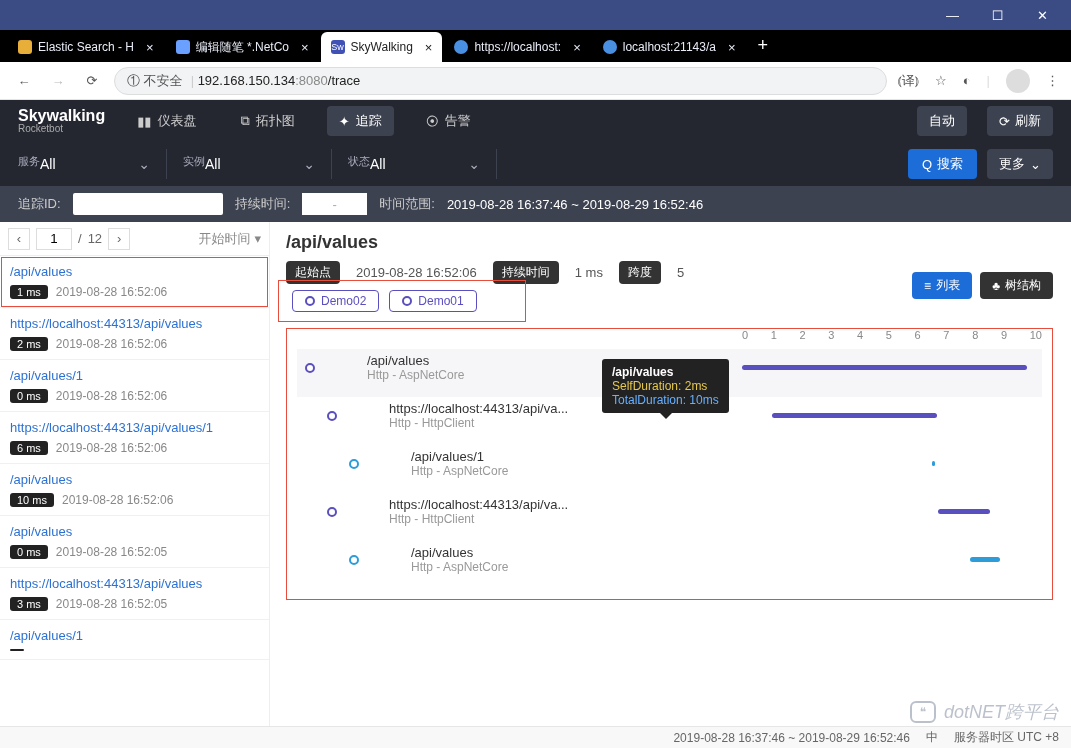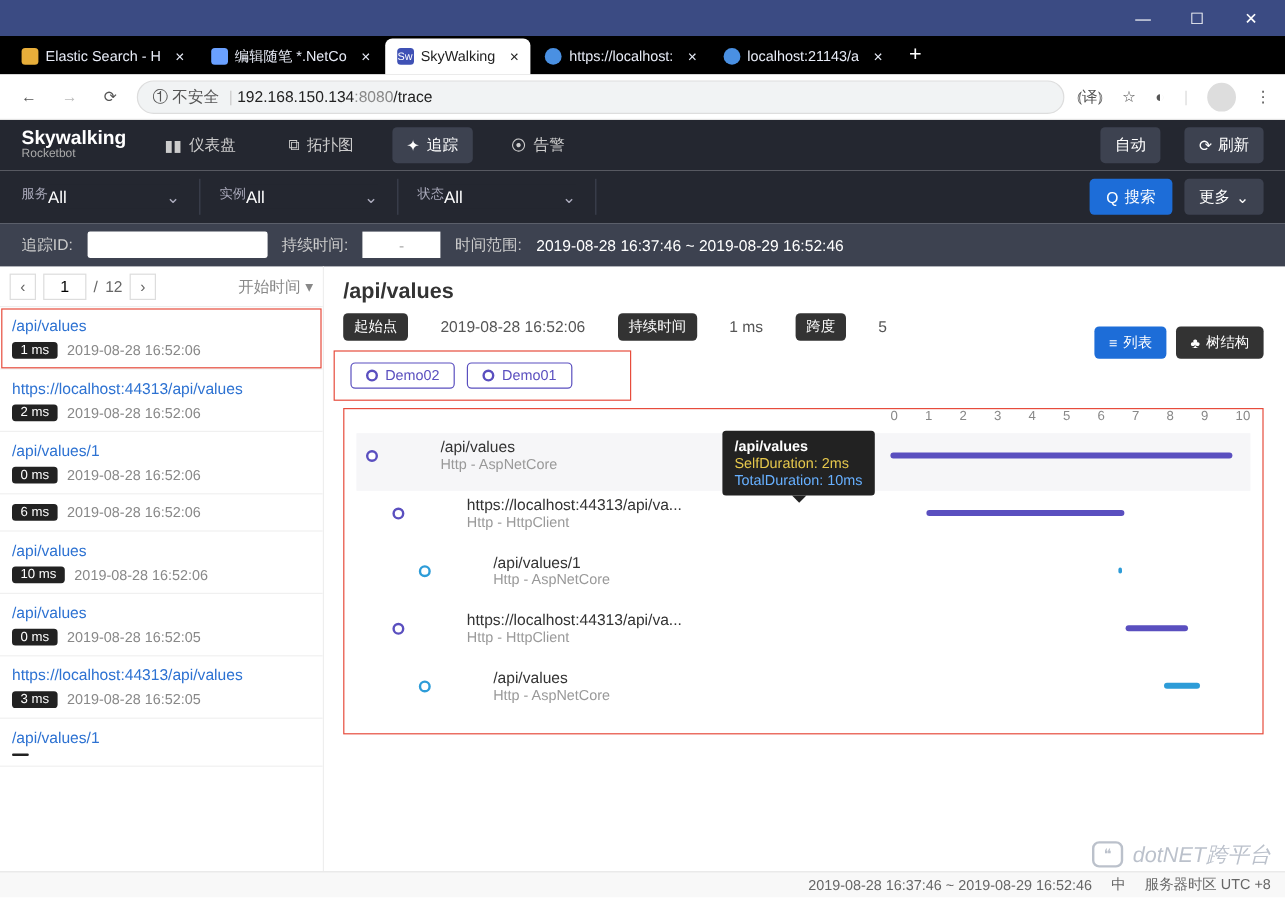--- a/index.html
+++ b/index.html
@@ -57,21 +57,21 @@
   .tracelist { overflow-y: auto; flex: 1; }
   .titem { padding: 8px 10px; border-bottom: 1px solid #f0f0f0; cursor: pointer; }
   .titem.selected { outline: 1px solid #e74c3c; outline-offset: -2px; }
   .titem .tname { color: #2d72d2; font-size: 13px; margin-bottom: 6px; word-break: break-all; }
   .titem .trow { display: flex; align-items: center; gap: 8px; }
   .tbadge { background: #222; color: #fff; font-size: 11px; padding: 1px 7px; border-radius: 3px; }
   .ttime { color: #888; font-size: 12px; }
   .rightcol { flex: 1; padding: 10px 0 0 16px; position: relative; overflow: hidden; }
   .detailtitle { font-size: 18px; color: #333; font-weight: 600; margin-bottom: 8px; }
   .traceid-pill { display: inline-flex; align-items: center; border: 1px solid #7a6dd8; color: #5a4fbf; border-radius: 4px; padding: 3px 10px; font-size: 12px; margin-bottom: 10px; cursor: pointer; }
-  .statsrow { display: flex; align-items: center; gap: 27px; margin-bottom: 12px; }
+  .statsrow { display: flex; align-items: center; gap: 16px; margin-bottom: 0; }
   .statlabel { background: #333; color: #fff; padding: 3px 9px; border-radius: 4px; font-size: 12px; }
   .statval { color: #555; font-size: 13px; }
   .rightbtns { position: absolute; top: 50px; right: 18px; display: flex; gap: 8px; }
   .viewbtn { padding: 5px 12px; border-radius: 4px; font-size: 12px; cursor: pointer; display: inline-flex; align-items: center; gap: 5px; }
   .viewbtn.list { background: #1d6dd8; color: #fff; }
   .viewbtn.tree { background: #333; color: #fff; }
   .svcrow { display: flex; gap: 10px; margin-bottom: 10px; outline: 1px solid #e74c3c; outline-offset: 3px; padding: 6px 10px; width: 240px; margin-left: -4px; }
   .svcchip { border: 1px solid #5a4fbf; color: #5a4fbf; padding: 3px 12px; border-radius: 4px; font-size: 12px; display: inline-flex; align-items: center; gap: 6px; cursor: pointer; }
   .svcchip .dot { width: 10px; height: 10px; border-radius: 50%; border: 2px solid #5a4fbf; }
   
@@ -259,20 +259,21 @@
           </div>
         </div>
         <div class="titem">
           <div class="tname">/api/values/1</div>
     <div class="trow">
             <span class="tbadge">0 ms</span>
             <span class="ttime">2019-08-28 16:52:06</span>
           </div>
         </div>
         <div class="titem">
+          <div class="tname">https://localhost:44313/api/values/1</div>
     <div class="trow">
             <span class="tbadge">6 ms</span>
             <span class="ttime">2019-08-28 16:52:06</span>
           </div>
         </div>
         <div class="titem">
           <div class="tname">/api/values</div>
     <div class="trow">
             <span class="tbadge">10 ms</span>
             <span class="ttime">2019-08-28 16:52:06</span>

